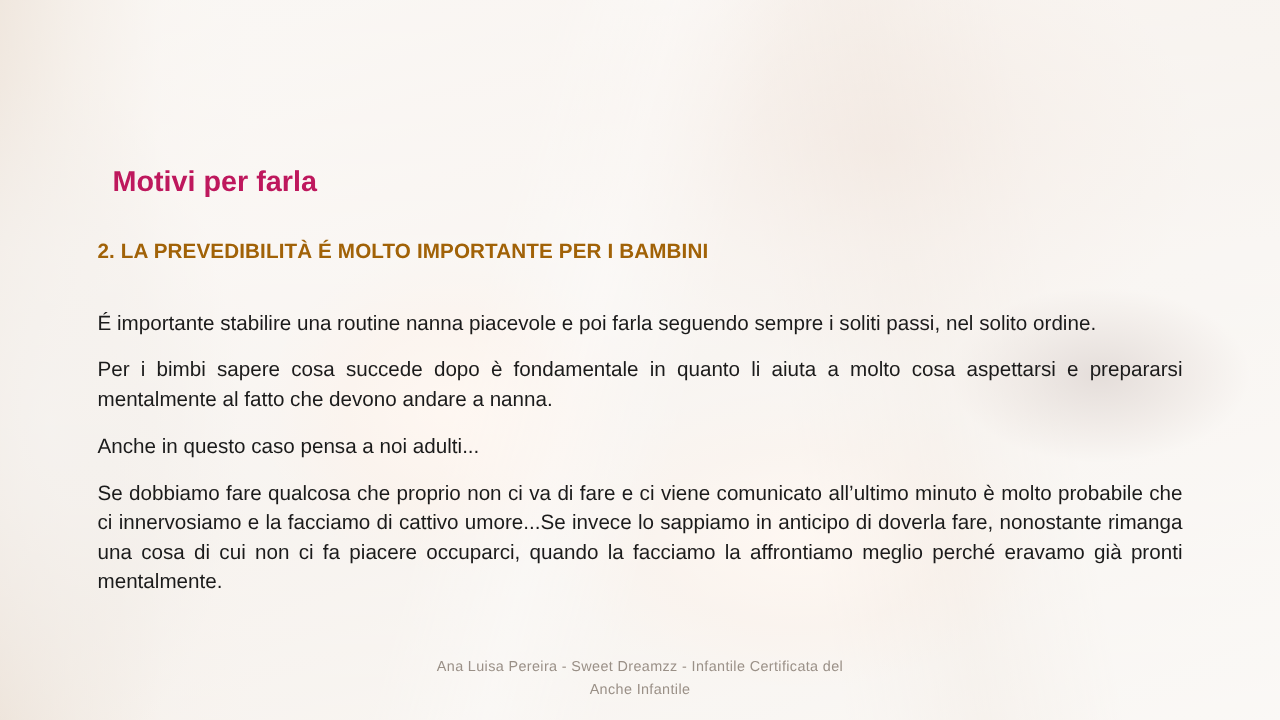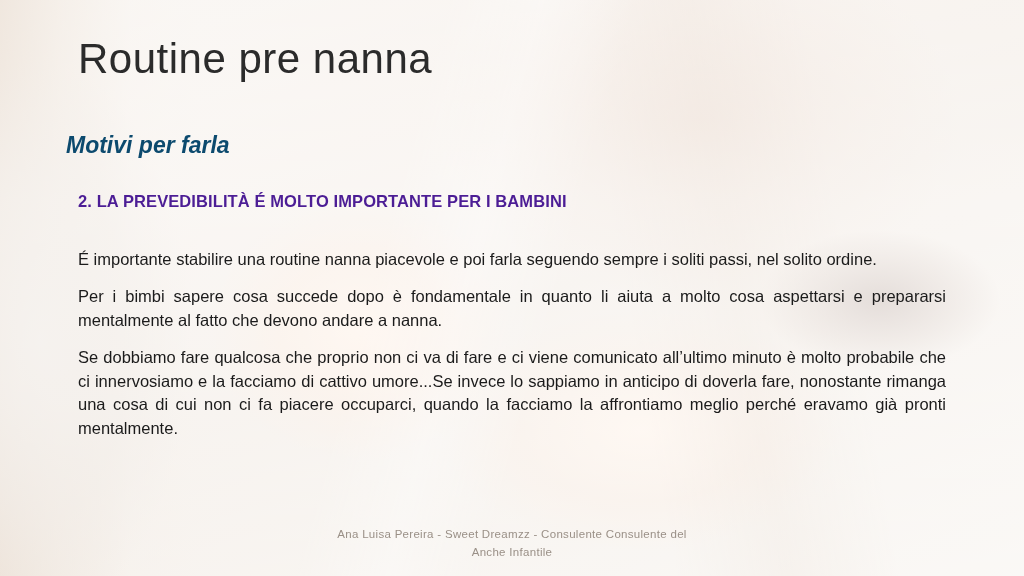--- a/index.html
+++ b/index.html
@@ -69,35 +69,34 @@
     font-size: 42px;
     font-weight: 400;
     color: #2b2b2b;
     letter-spacing: 0.5px;
     line-height: 1.1;
     white-space: nowrap;
   }
 
   .section-heading {
     position: absolute;
-    left: 66px;
+    left: 90px;
     top: 132px;
     font-size: 23px;
     font-weight: bold;
-    color: #0c4a6e;
-    font-style: italic;
+    color: #be185d;
   }
 
   .sub-heading {
     position: absolute;
     left: 78px;
     top: 192px;
     font-size: 16.5px;
     font-weight: bold;
-    color: #4c1d95;
+    color: #a16207;
     letter-spacing: 0.1px;
   }
 
   .body-block {
     position: absolute;
     left: 78px;
     width: 868px;
     top: 228px;
     color: #1b1b1b;
     font-size: 16.5px;
@@ -127,31 +126,31 @@
 <body>
 
 <div class="slide">
 
   <div class="bg-photo"></div>
   <div class="bg-soft-lines"></div>
   <div class="bg-scrim"></div>
 
   <div class="content">
 
-    <div class="slide-title">Routine pre nanna</div>
 
     <div class="section-heading">Motivi per farla</div>
 
     <div class="sub-heading">2. LA PREVEDIBILITÀ É MOLTO IMPORTANTE PER I BAMBINI</div>
 
     <div class="body-block">
       <p> É importante stabilire una routine nanna piacevole e poi farla seguendo sempre i soliti passi, nel solito ordine.</p>
       <p>Per i bimbi sapere cosa succede dopo è fondamentale in quanto li aiuta a molto cosa aspettarsi e prepararsi mentalmente al fatto che devono andare a nanna.</p>
+      <p>Anche in questo caso pensa a noi adulti...</p>
       <p>Se dobbiamo fare qualcosa che proprio non ci va di fare e ci viene comunicato all’ultimo minuto è molto probabile che ci innervosiamo e la facciamo di cattivo umore...Se invece lo sappiamo in anticipo di doverla fare, nonostante rimanga una cosa di cui non ci fa piacere occuparci, quando la facciamo la affrontiamo meglio perché eravamo già pronti mentalmente.</p>
     </div>
 
     <div class="footer">
-      <div>Ana Luisa Pereira - Sweet Dreamzz - Consulente Consulente del</div>
+      <div>Ana Luisa Pereira - Sweet Dreamzz - Infantile Certificata del</div>
       <div>Anche Infantile</div>
     </div>
 
   </div>
 </div>
 
 </body></html>

